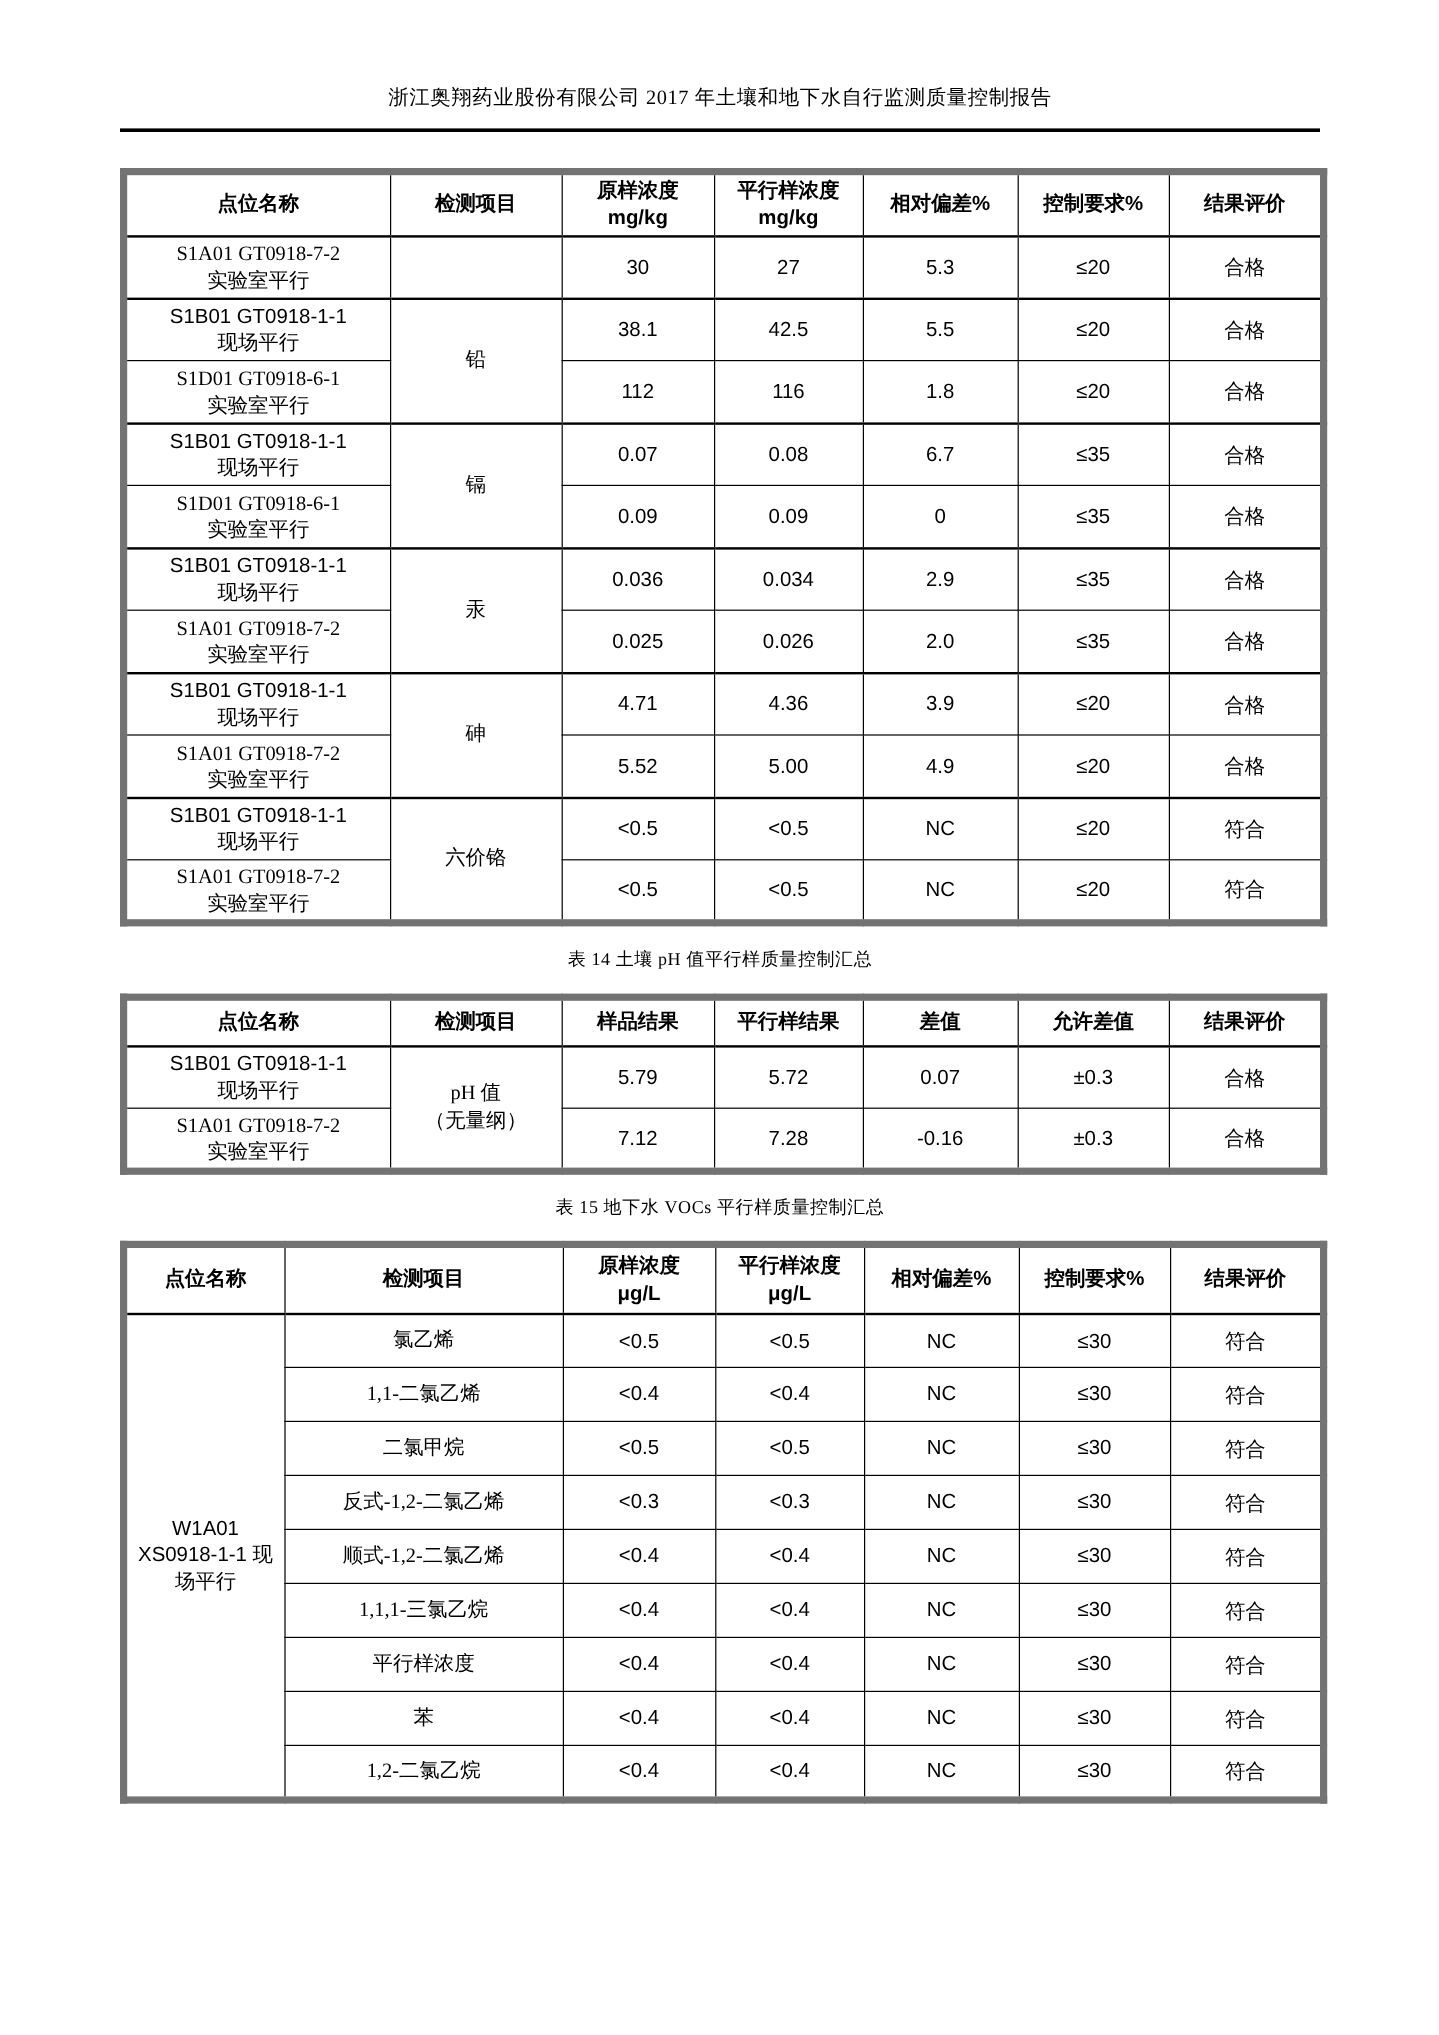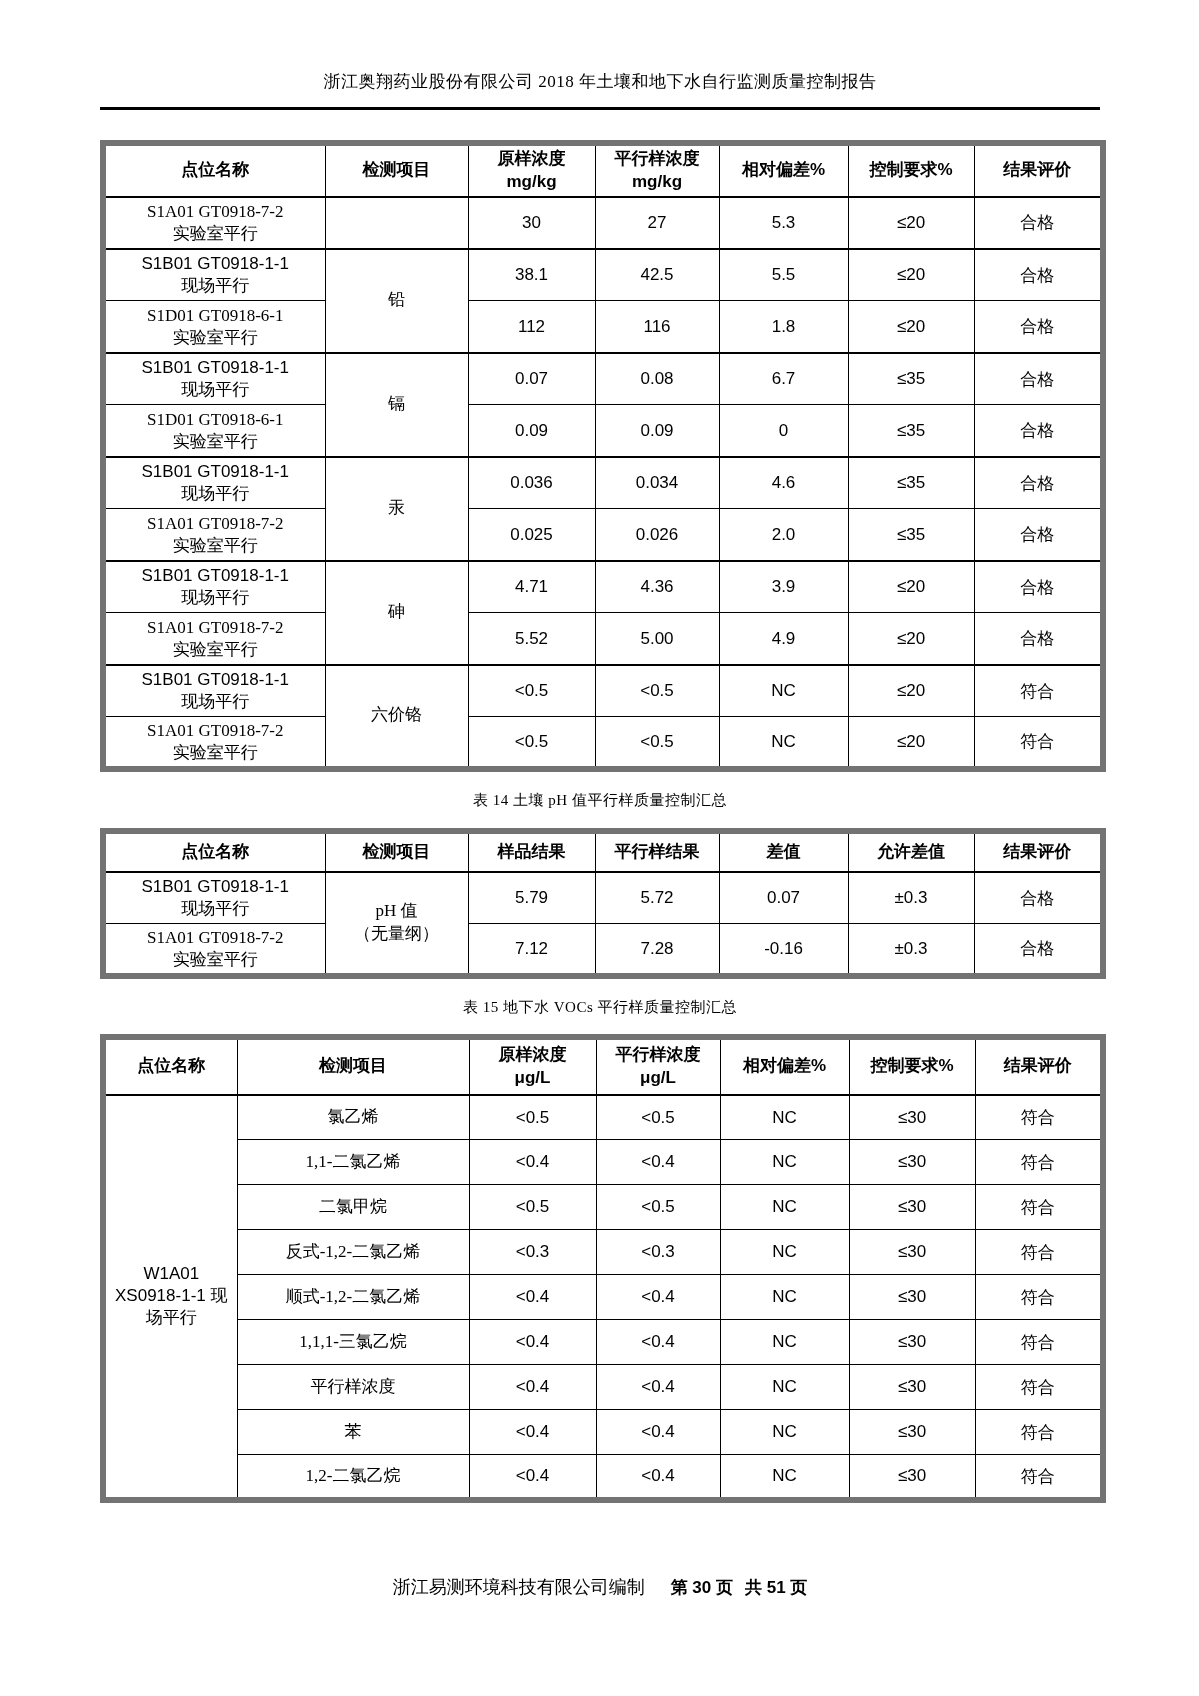--- a/index.html
+++ b/index.html
@@ -56,21 +56,21 @@
   .footer .gap{display:inline-block;width:26px;}
   .footer .gap2{display:inline-block;width:12px;}
   .footer .pagenum{font-family:"Liberation Sans","DejaVu Sans",sans-serif;font-weight:600;font-size:17px;}
 </style>
 </head>
 <body>
 
 <div class="page">
 
   <div class="doc-header">
-    <span>浙江奥翔药业股份有限公司 2018 年土壤和地下水自行监测质量控制报告</span>
+    <span>浙江奥翔药业股份有限公司 2017 年土壤和地下水自行监测质量控制报告</span>
   </div>
 
   <table class="data-table tbl-metals" data-table="tables.soil_metals">
     <colgroup>
       <col style="width:222px">
         <col style="width:143px">
         <col style="width:127px">
       <col style="width:124px">
         <col style="width:129px">
         <col style="width:126px">
@@ -137,21 +137,21 @@
           <td class="num">0</td>
           <td class="num">≤35</td>
           <td class="res">合格</td>
         </tr>
         <tr class="sep">
           <td class="site sans">S1B01 GT0918-1-1
 现场平行</td>
           <td rowspan="2" class="item">汞</td>
           <td class="num">0.036</td>
           <td class="num">0.034</td>
-          <td class="num">4.6</td>
+          <td class="num">2.9</td>
           <td class="num">≤35</td>
           <td class="res">合格</td>
         </tr>
         <tr>
           <td class="site">S1A01 GT0918-7-2
 实验室平行</td>
           <td class="num">0.025</td>
           <td class="num">0.026</td>
           <td class="num">2.0</td>
           <td class="num">≤35</td>
@@ -343,17 +343,14 @@
           <td class="item">1,2-二氯乙烷</td>
           <td class="num">&lt;0.4</td>
           <td class="num">&lt;0.4</td>
           <td class="num">NC</td>
           <td class="num">≤30</td>
           <td class="res">符合</td>
         </tr>
       </tbody>
   </table>
 
-  <div class="footer">
-    <span>浙江易测环境科技有限公司编制</span><span class="gap"></span><span class="pagenum">第 30 页</span><span class="gap2"></span><span class="pagenum">共 51 页</span>
-  </div>
 
 </div>
 
 </body></html>

